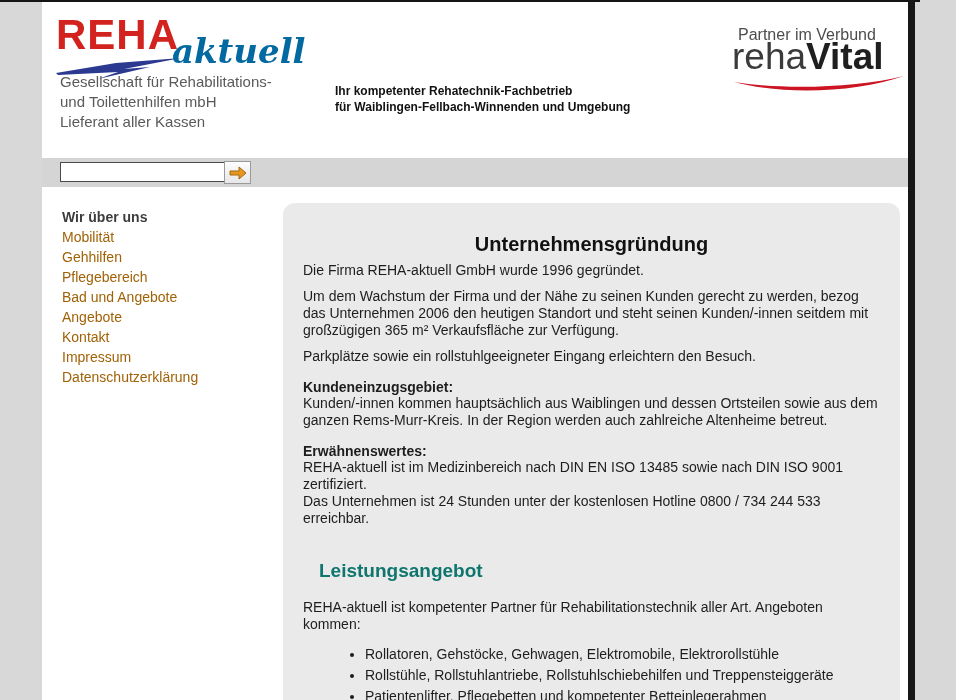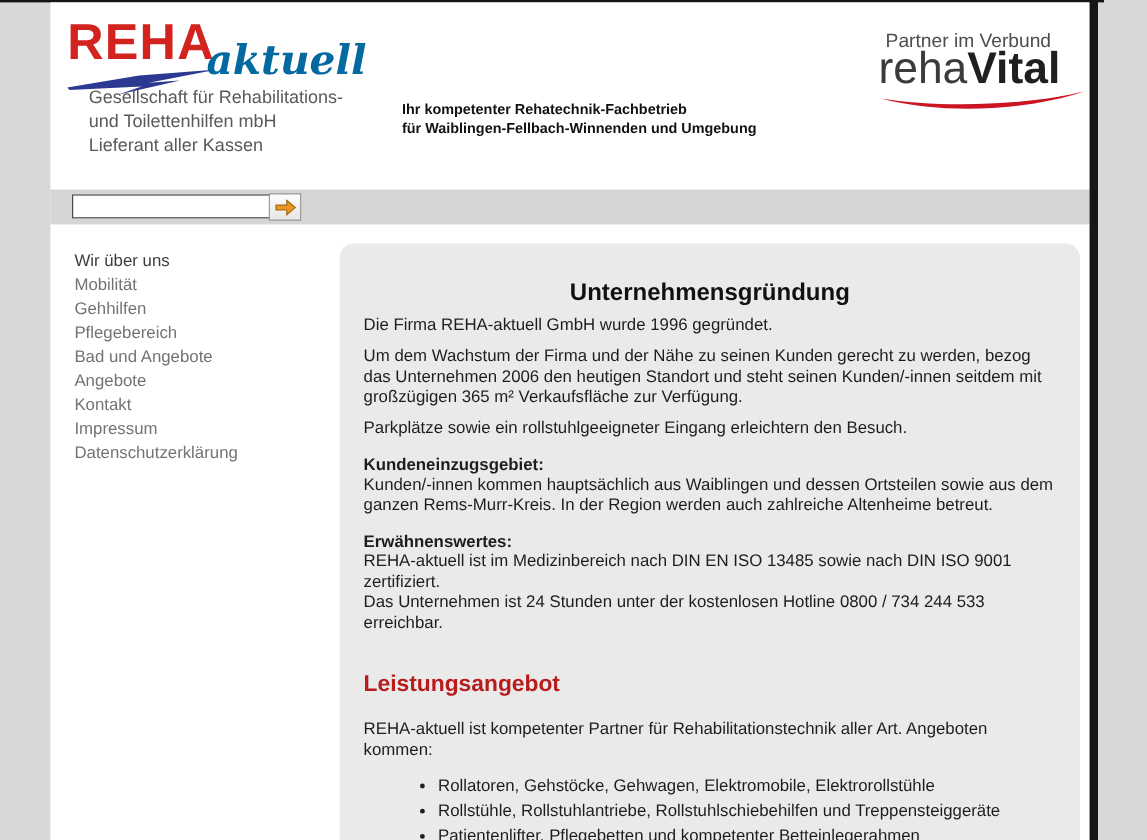--- a/index.html
+++ b/index.html
@@ -7,47 +7,47 @@
   .page{position:relative;width:920px;height:700px;background:#d8d8d8;overflow:hidden;}
   .topline{position:absolute;left:0;top:0;width:956px;height:2px;background:#141414;}
   .rightstrip{position:absolute;left:908px;top:0;width:7px;height:700px;background:#161616;}
   .content{position:absolute;left:42px;top:2px;width:866px;height:698px;background:#ffffff;}
 
   
   .logo-block{position:absolute;left:12px;top:10px;width:280px;height:120px;cursor:pointer;}
   .logo-reha{position:absolute;left:2px;top:2px;font-size:42px;font-weight:800;letter-spacing:1px;color:#d2231e;line-height:1;}
   .logo-flash{position:absolute;left:2px;top:46px;width:130px;height:24px;}
   .logo-aktuell{position:absolute;left:118px;top:22px;font-family:"DejaVu Serif", serif;font-style:italic;font-weight:bold;font-size:34px;color:#0369a1;line-height:1;}
-  .logo-sub{position:absolute;left:20px;top:60px;font-size:15px;color:#5a5a5a;line-height:20px;}
+  .logo-sub{position:absolute;left:6px;top:60px;font-size:15px;color:#5a5a5a;line-height:20px;}
   .logo-sub span{display:block;}
 
   .tagline{position:absolute;left:293px;top:81px;font-size:12px;font-weight:bold;color:#111;line-height:16px;}
   .tagline span{display:block;}
 
   .partner-block{position:absolute;left:690px;top:24px;width:180px;height:80px;cursor:pointer;}
   .partner-line{font-size:16px;color:#4d4d4d;padding-left:6px;}
   .partner-brand{font-size:37px;line-height:26px;color:#3b3b3b;}
   .partner-brand b{color:#1f1f1f;font-weight:800;}
   .partner-swoosh{position:absolute;left:0px;top:48px;width:175px;height:24px;}
 
   
   .search-band{position:absolute;left:0;top:156px;width:866px;height:29px;background:#d5d5d5;}
   .search-input{position:absolute;left:18px;top:4px;width:158px;height:18px;border:1px solid #4a4a4a;background:#fff;font-size:13px;padding:0 3px;outline:none;}
   .search-btn{position:absolute;left:182px;top:3px;width:27px;height:23px;background:linear-gradient(#fdfdfd,#e7e7e7);border:1px solid #9a9a9a;padding:0;cursor:pointer;display:flex;align-items:center;justify-content:center;}
 
   
   .sidebar{position:absolute;left:20px;top:205px;width:215px;}
   .nav-list{list-style:none;margin:0;padding:0;}
-  .nav-item{font-size:14px;color:#737373;line-height:20px;cursor:pointer;}
-  .nav-item.active{color:#3c3c3c;font-weight:normal;}
+  .nav-item{font-size:14px;color:#a16207;line-height:20px;cursor:pointer;}
+  .nav-item.active{color:#3c3c3c;font-weight:bold;}
 
   
   .main-card{position:absolute;left:241px;top:201px;width:617px;height:520px;background:#eaeaea;border-radius:12px;box-sizing:border-box;padding:0 20px;color:#1d1d1d;}
   .main-card h1{font-size:20px;font-weight:bold;color:#111;margin:30px 0 6px;text-align:center;}
-  .main-card h2{font-size:19px;font-weight:bold;color:#b91c1c;margin:33px 0 0;}
+  .main-card h2{font-size:19px;font-weight:bold;color:#0f766e;margin:33px 16px 0;}
   .main-card p{font-size:14px;line-height:17px;margin:0 0 9px;}
   .sub-title{font-size:14px;font-weight:bold;margin:14px 0 0;}
   .sub-text{font-size:14px;line-height:17px;margin:0;}
   .sub-text span{display:block;}
   .intro{margin-top:17px !important;}
   .svc-list{margin:14px 0 0;padding-left:62px;}
   .svc-list li{font-size:14px;line-height:14px;margin:0 0 7px;color:#1d1d1d;}
 </style>
 </head>
 <body>

